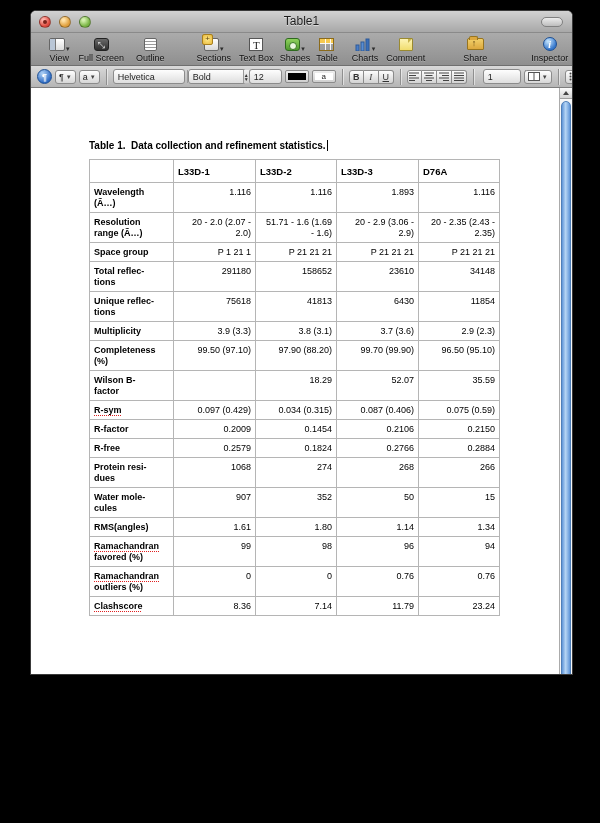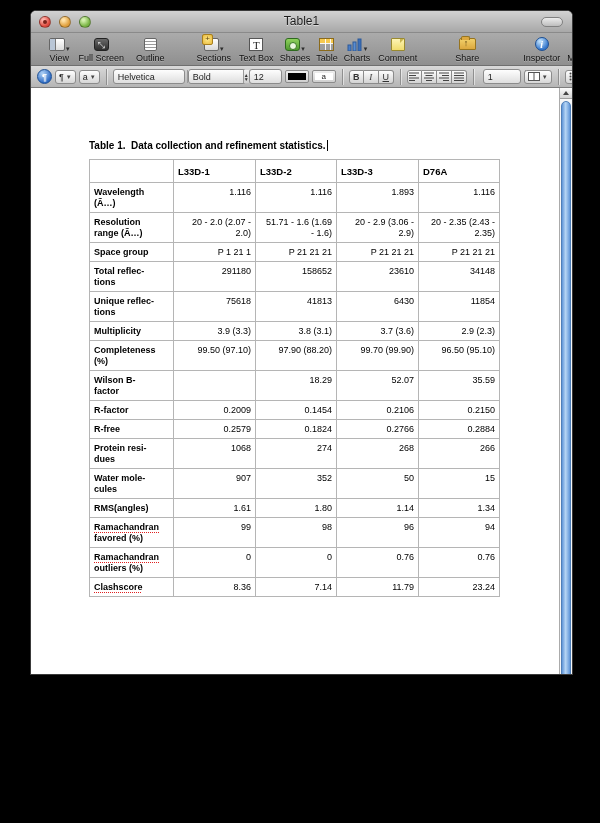--- a/index.html
+++ b/index.html
@@ -224,21 +224,21 @@
           <span class="dd">▾</span>
         </div>
       <div class="tlabel">Shapes</div>
     </div>
     <div class="titem" style="margin-left:6px">
       <div class="ticon">
           <span class="ic ic-table"></span>
         </div>
       <div class="tlabel">Table</div>
     </div>
-    <div class="titem" style="margin-left:6px">
+    <div class="titem" style="margin-left:14px">
       <div class="ticon">
         <svg width="16" height="13">
             <rect x="1" y="7" width="3" height="6" fill="#4a7ec8" stroke="#2c5a9a"></rect>
             <rect x="6" y="4" width="3" height="9" fill="#5a8ed2" stroke="#2c5a9a"></rect>
             <rect x="11" y="1" width="3" height="12" fill="#3a6eb8" stroke="#2c5a9a"></rect>
           </svg>
         <span class="dd">▾</span>
       </div>
       <div class="tlabel">Charts</div>
     </div>
@@ -470,20 +470,27 @@
               <td class="val">96.50 (95.10)</td>
             </tr>
             <tr>
               <td class="rowlabel"><span>Wilson B-</span><br><span>factor</span></td>
               <td class="val"></td>
               <td class="val">18.29</td>
               <td class="val">52.07</td>
               <td class="val">35.59</td>
             </tr>
             <tr>
+              <td class="rowlabel"><span class="squiggle">R-sym</span></td>
+              <td class="val">0.097 (0.429)</td>
+              <td class="val">0.034 (0.315)</td>
+              <td class="val">0.087 (0.406)</td>
+              <td class="val">0.075 (0.59)</td>
+            </tr>
+            <tr>
               <td class="rowlabel"><span>R-factor</span></td>
               <td class="val">0.2009</td>
               <td class="val">0.1454</td>
               <td class="val">0.2106</td>
               <td class="val">0.2150</td>
             </tr>
             <tr>
               <td class="rowlabel"><span>R-free</span></td>
               <td class="val">0.2579</td>
               <td class="val">0.1824</td>

